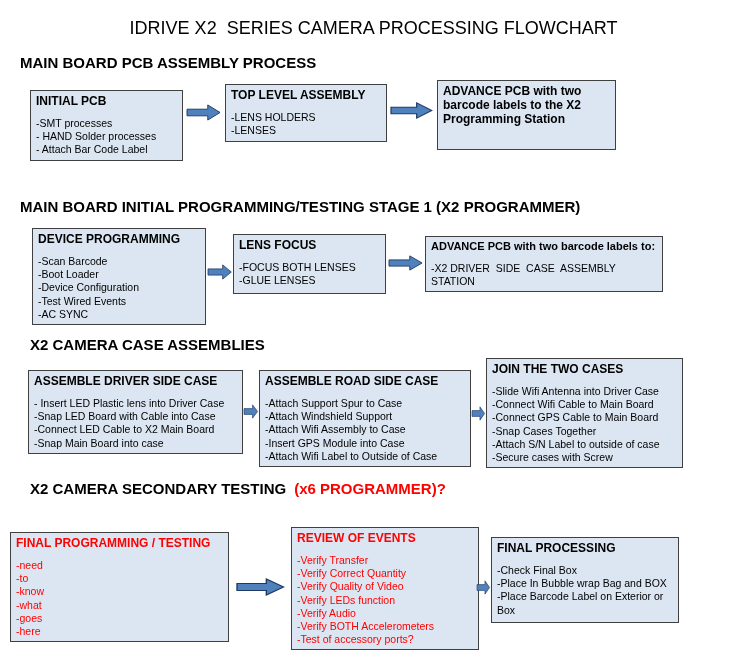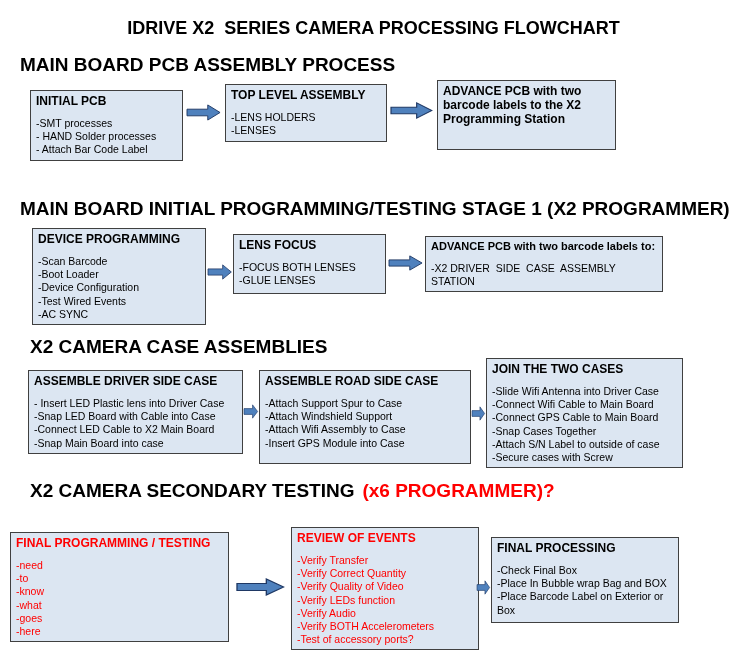--- a/index.html
+++ b/index.html
@@ -12,26 +12,26 @@
     background: #ffffff;
     overflow: hidden;
   }
   .page-title {
     position: absolute;
     top: 18px;
     left: 0;
     width: 100%;
     text-align: center;
     font-size: 18px;
-    font-weight: bold;
+    font-weight: normal;
     white-space: pre;
   }
   .section-heading {
     position: absolute;
-    font-size: 19px;
+    font-size: 15px;
     font-weight: bold;
     white-space: nowrap;
   }
   .heading-suffix {
     color: var(--alert-red, #ff0000);
     margin-left: 8px;
   }
   .flow-box {
     position: absolute;
     background: var(--box-fill, #dce6f2);
@@ -159,20 +159,21 @@
     <polygon points="0,5.5 22,5.5 22,1 35,9 22,17 22,12.5 0,12.5"></polygon>
   </svg>
 
   <div class="flow-box" style="left:259px;top:370px;width:212px;min-height:94px">
     <div class="box-title">ASSEMBLE ROAD SIDE CASE</div>
     <div class="box-items">
         <div class="box-item">-Attach Support Spur to Case</div>
         <div class="box-item">-Attach Windshield Support</div>
         <div class="box-item">-Attach Wifi Assembly to Case</div>
         <div class="box-item">-Insert GPS Module into Case</div>
+        <div class="box-item">-Attach Wifi Label to Outside of Case</div>
       </div>
   </div>
 
   <svg class="arrow" style="left:472px;top:406px;width:13px;height:15px" viewBox="0 0 36 18" preserveAspectRatio="none">
     <polygon points="0,5.5 22,5.5 22,1 35,9 22,17 22,12.5 0,12.5"></polygon>
   </svg>
 
   <div class="flow-box" style="left:486px;top:358px;width:197px;min-height:106px">
     <div class="box-title">JOIN THE TWO CASES</div>
     <div class="box-items">

